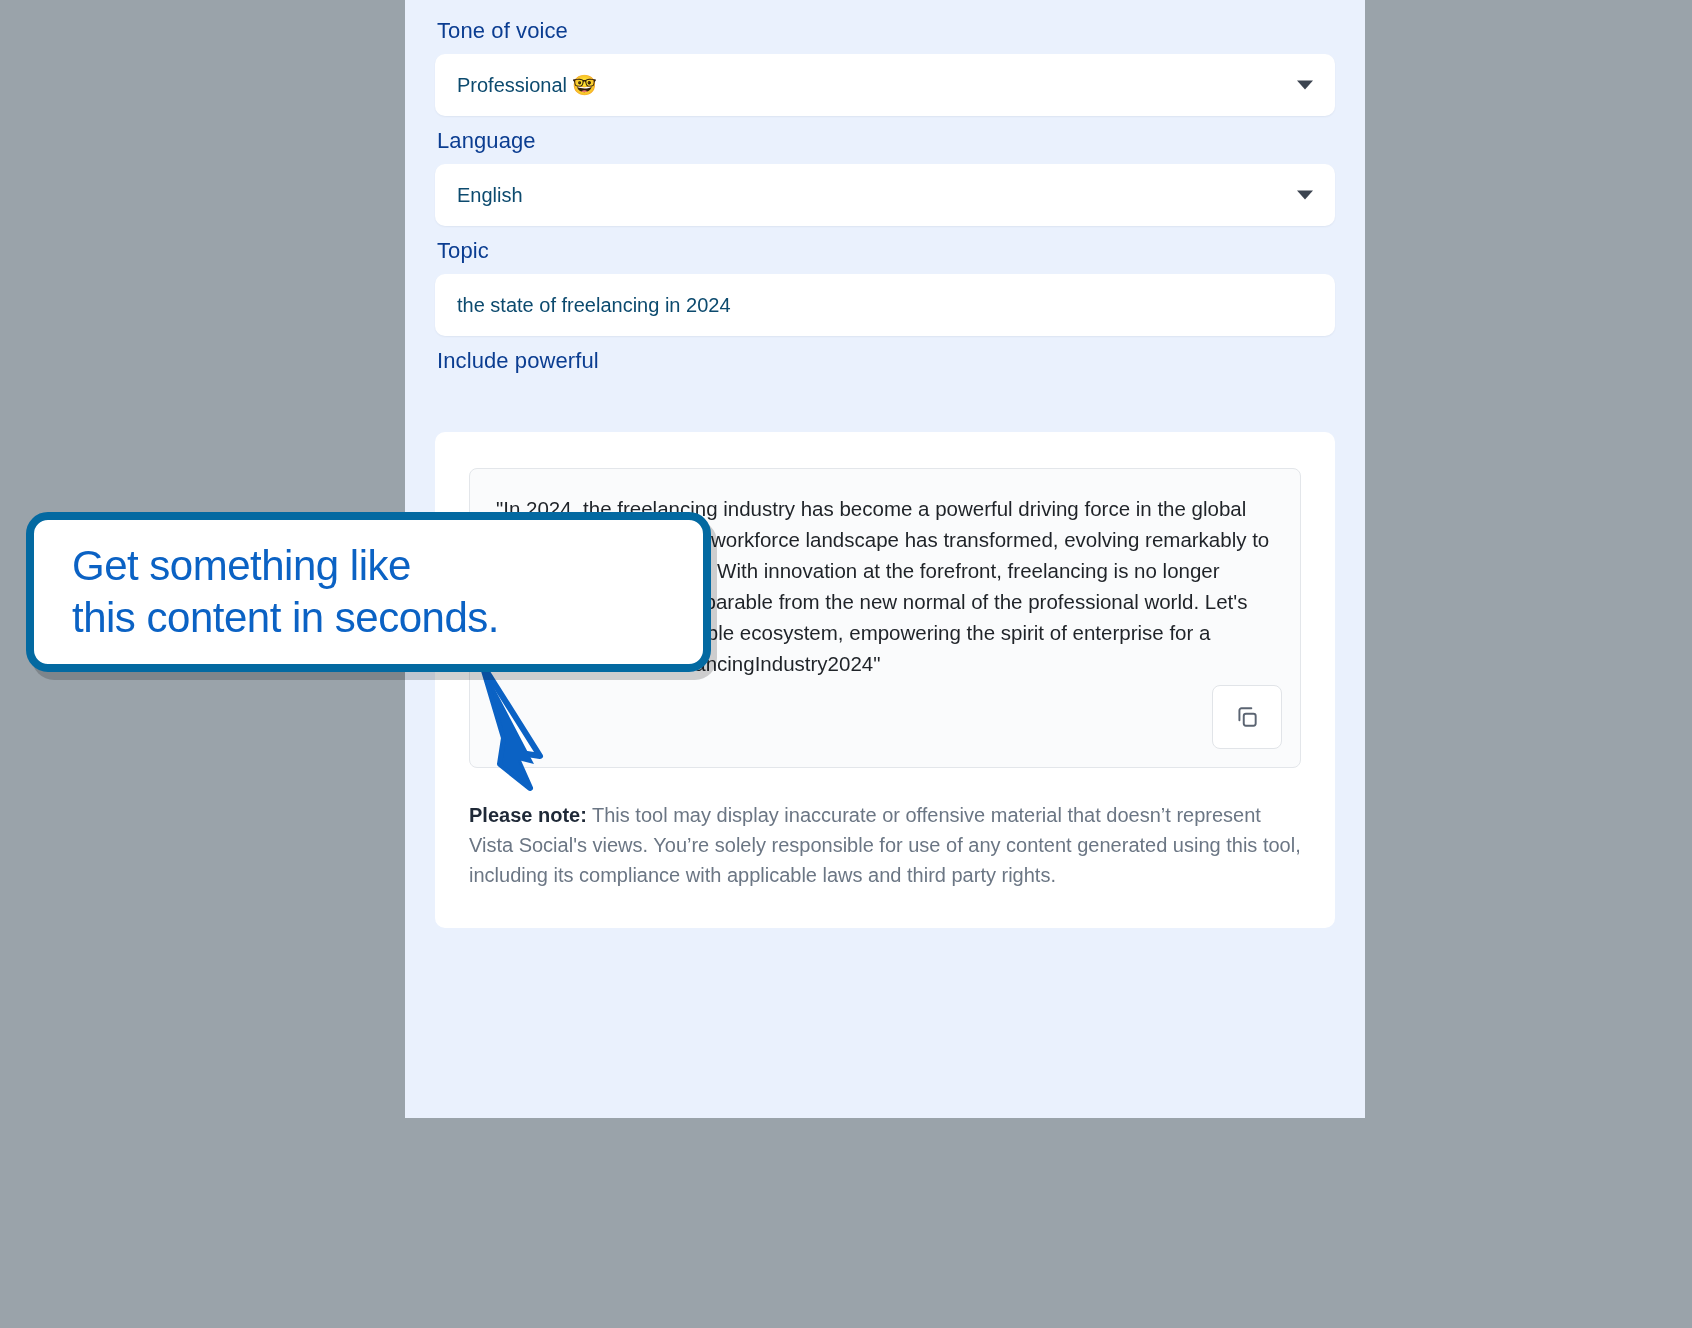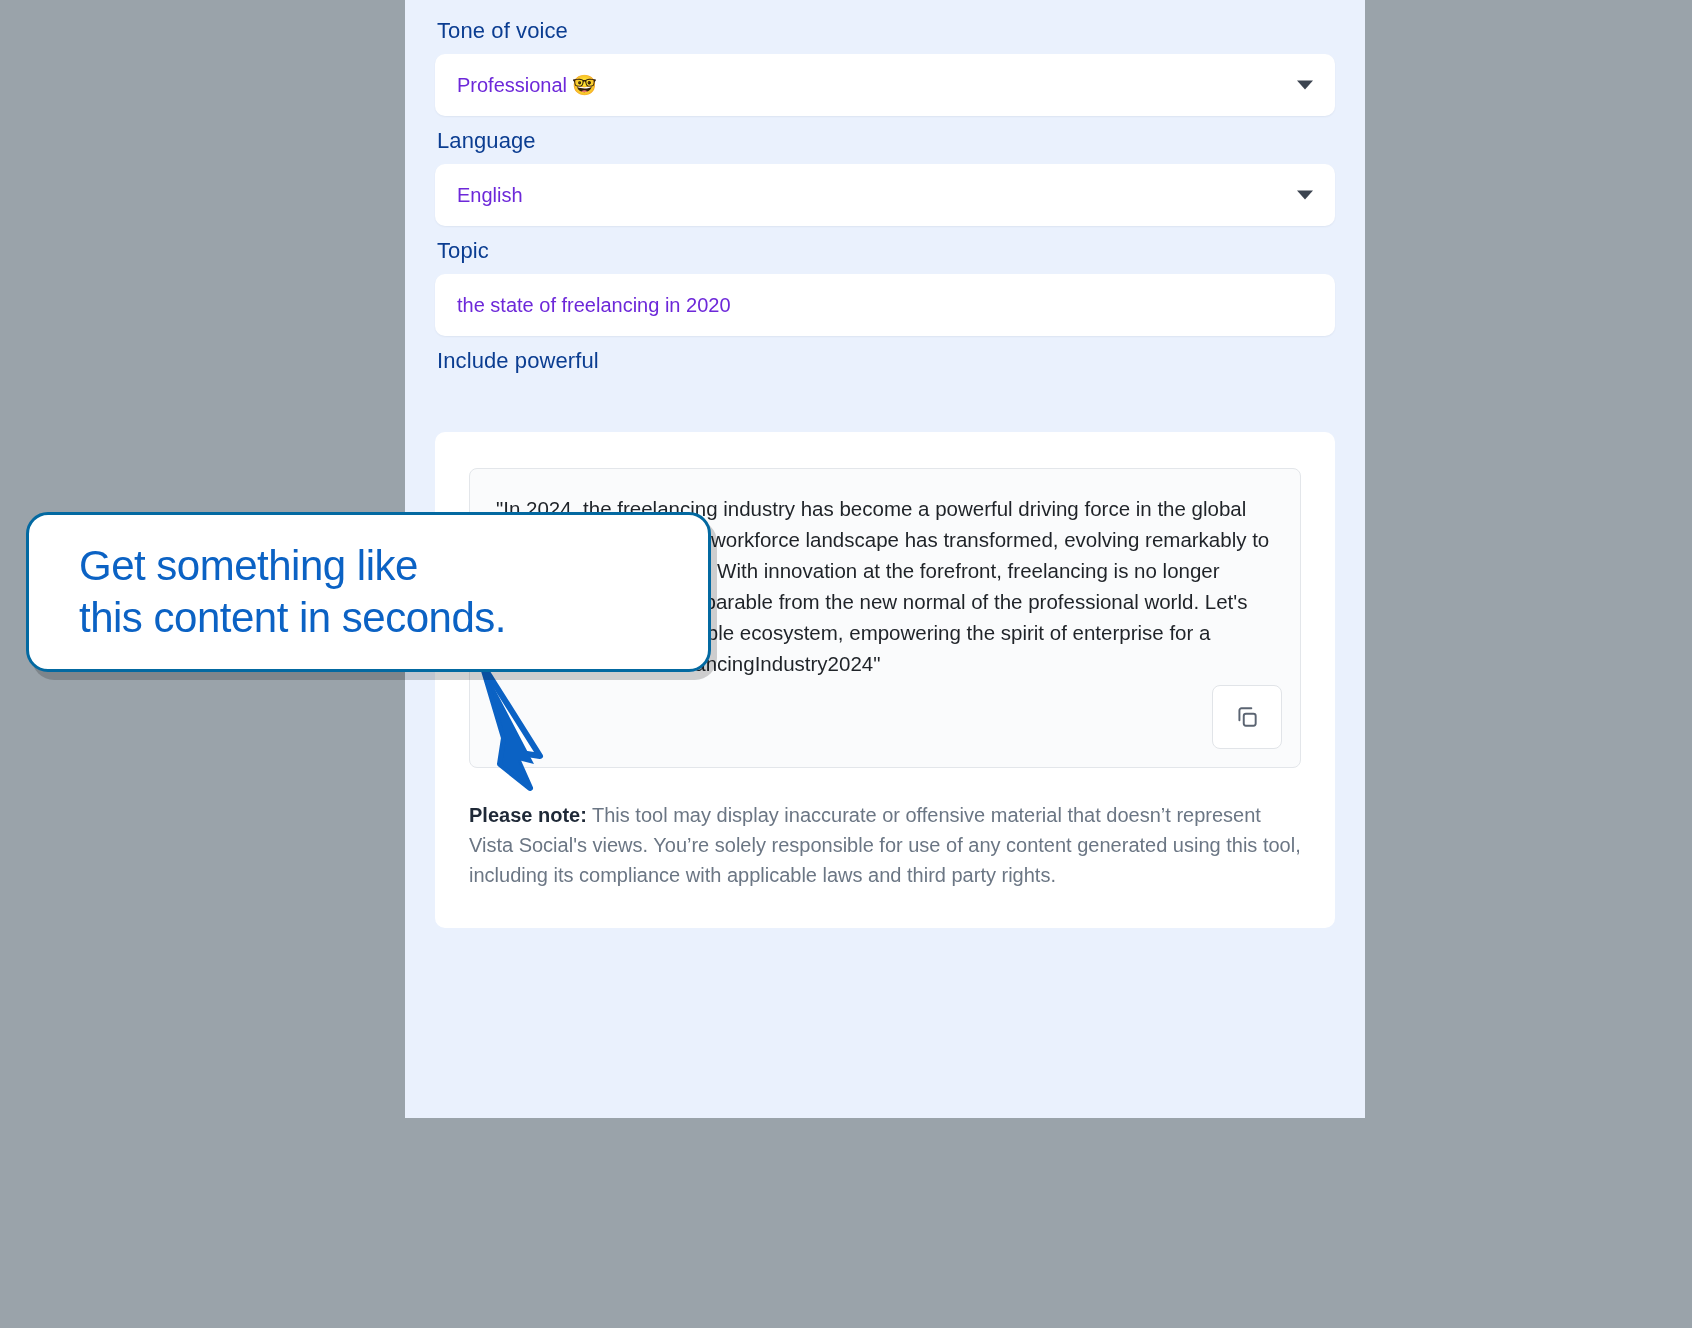--- a/index.html
+++ b/index.html
@@ -42,21 +42,21 @@
     height: 62px;
     box-sizing: border-box;
     display: flex;
     align-items: center;
     padding: 0 22px;
     box-shadow: 0 1px 2px rgba(16,38,74,0.06);
     position: relative;
   }
   .control .value {
     font-size: 20px;
-    color: #6d28d9;
+    color: #0c4a6e;
     white-space: nowrap;
     overflow: hidden;
     text-overflow: ellipsis;
   }
 
   .caret {
     position: absolute;
     right: 22px;
     top: 50%;
     transform: translateY(-50%);
@@ -139,26 +139,26 @@
   .note b { color: #1f2937; margin-top: 8px; }
 
   
   .callout {
     position: absolute;
     left: 26px;
     top: 512px;
     width: 685px;
     height: 160px;
     background: #ffffff;
-    border: 3px solid #0369a1;
+    border: 8px solid #0369a1;
     border-radius: 22px;
     box-sizing: border-box;
     display: flex;
     align-items: center;
-    padding: 0 50px;
+    padding: 0 38px;
     box-shadow: 6px 8px 0 rgba(0,0,0,0.18);
     z-index: 5;
   }
   .callout-text {
     font-size: 42px;
     line-height: 52px;
     color: #0b62c4;
     font-family: "Liberation Sans", sans-serif;
     letter-spacing: -0.5px;
   }
@@ -186,21 +186,21 @@
     <p class="field-label">Language</p>
     <div class="control">
       <span class="value">English</span>
       <span class="caret"></span>
     </div>
   </div>
 
   <div class="field-group">
     <p class="field-label">Topic</p>
     <div class="control">
-      <span class="value">the state of freelancing in 2020</span>
+      <span class="value">the state of freelancing in 2024</span>
     </div>
   </div>
 
   <div class="field-group">
     <p class="field-label">Include powerful</p>
   </div>
 
 
   <div class="result-card">
     <div class="caption-box">

